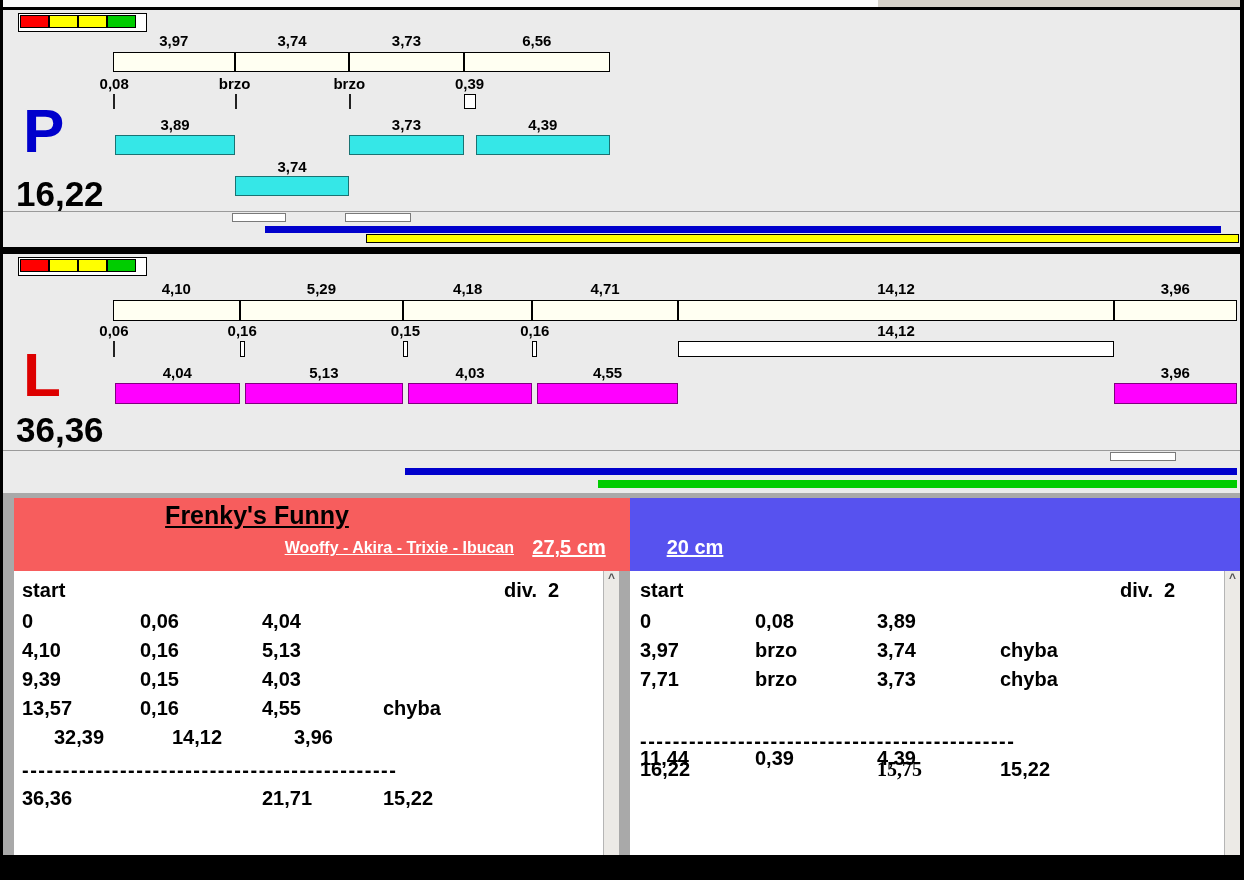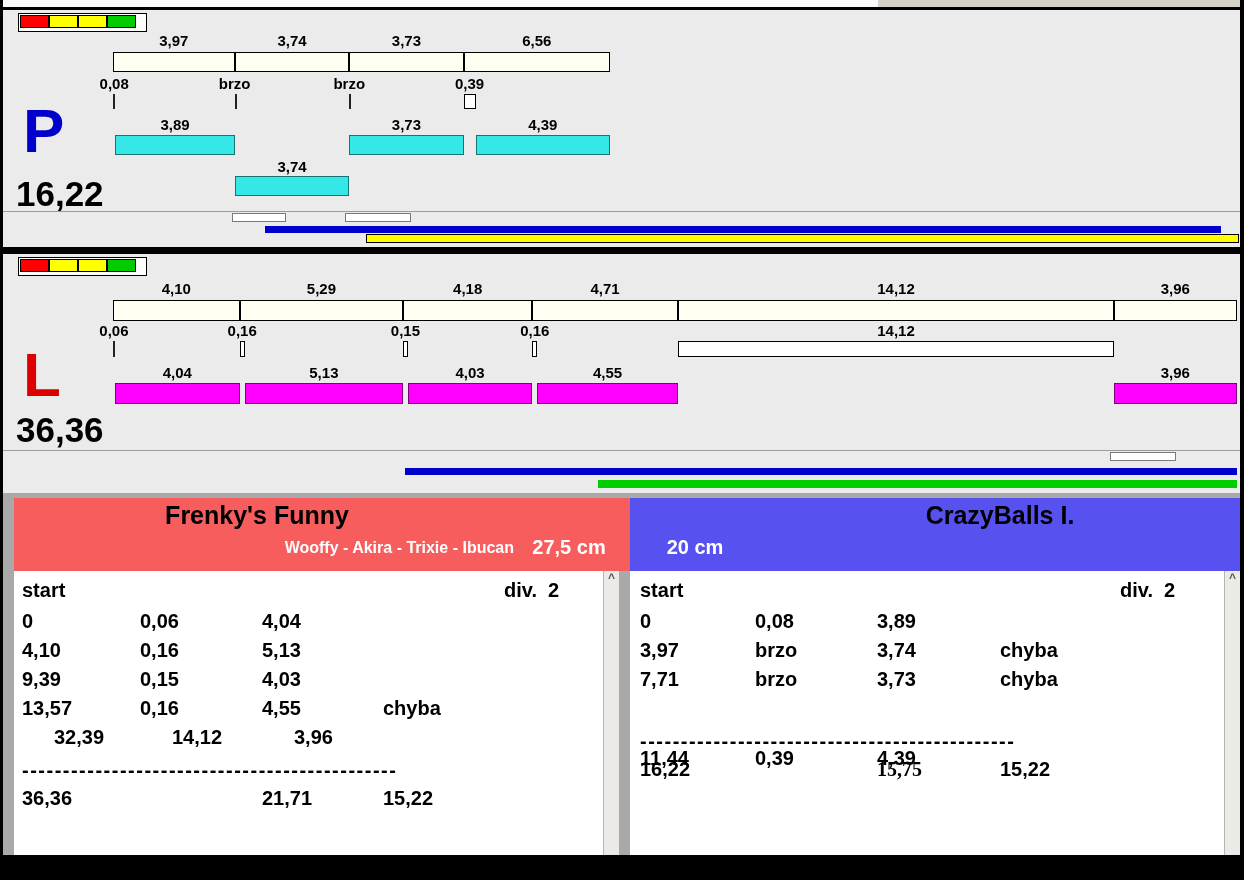--- a/index.html
+++ b/index.html
@@ -36,21 +36,21 @@
   .stripe.bordered { border:1px solid #000; }
 
   .black-band { position:absolute; left:3px; top:247px; width:1237px; height:7px; background:#000; }
 
   .bottom { position:absolute; left:3px; top:493px; width:1237px; height:387px; background:#a9a9a9; }
   .bottom > div { position:absolute; }
 
   .team-header { top:5px; height:73px; }
   #header-0 { left:11px; width:616px; }
   #header-1 { left:627px; width:610px; }
-  .team-header > div { position:absolute; }
+  .team-header > div { position:absolute;text-decoration:underline; }
   .team-title { top:3px; font-size:25px; font-weight:bold; color:#000; text-align:center; }
   #header-0 .team-title { left:0; width:486px; }
   #header-1 .team-title { left:130px; width:480px; }
   .team-dogs { top:41px; font-size:16px; font-weight:bold; color:#fff; text-align:center; }
   #header-0 .team-dogs { left:0; width:500px;text-align:right; }
   #header-1 .team-dogs { left:130px; width:480px; }
   .team-height { top:38px; font-size:20px; font-weight:bold; color:#fff; text-align:center; }
   #header-0 .team-height { left:495px; width:120px; }
   #header-1 .team-height { left:20px; width:90px; }
 
@@ -169,21 +169,20 @@
 
   <div class="bottom">
 
     <div class="team-header" id="header-0" style="background: rgb(247, 93, 93);">
       <div class="team-title">Frenky's Funny</div>
       <div class="team-dogs">Wooffy - Akira - Trixie - Ibucan</div>
       <div class="team-height">27,5 cm</div>
     </div>
 
     <div class="team-header" id="header-1" style="background: rgb(87, 82, 239);">
-      <div class="team-title">CrazyBalls I.</div>
       <div class="team-height">20 cm</div>
     </div>
 
 
     <div class="ttable" id="table-0">
       <div class="thead-row">
         <span class="tcell" style="left:8px;">start</span>
         <span class="tcell div-label">div.  2</span>
       </div>
       <div class="vscroll">

